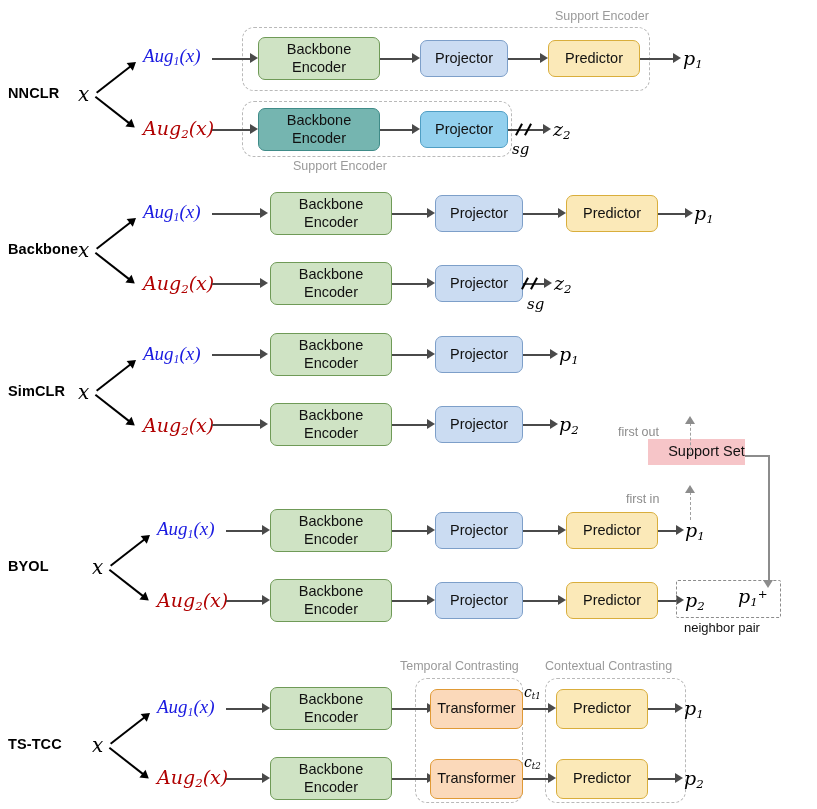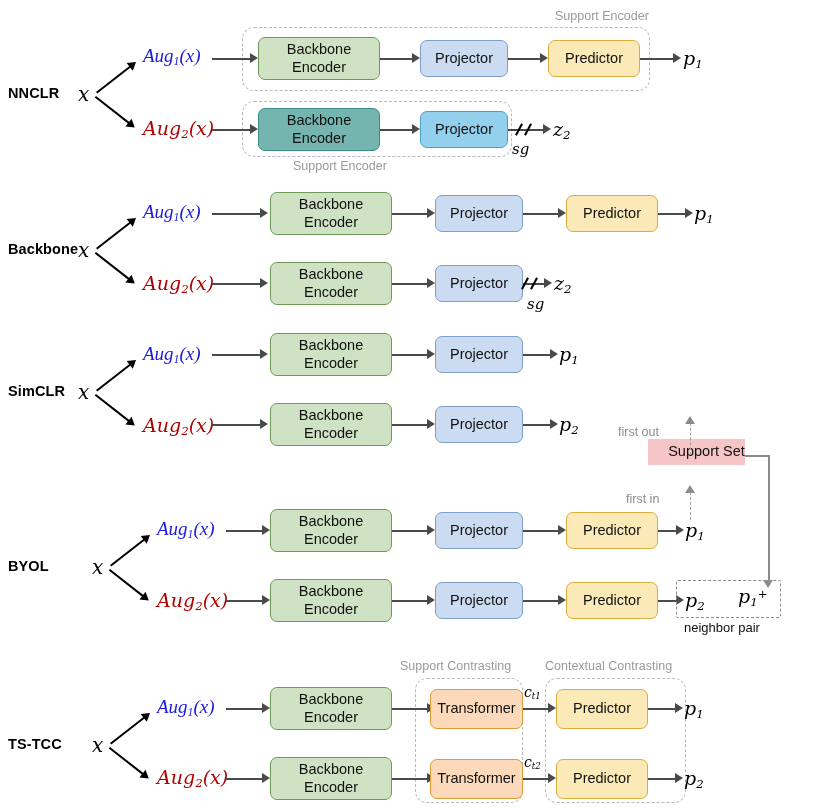--- a/index.html
+++ b/index.html
@@ -407,21 +407,21 @@
   </div>
 
   <div class="math aug1" style="left:157px;top:696px;">
     <span>Aug</span><sub>1</sub><span>(x)</span>
   </div>
   <div class="math aug2" style="left:157px;top:766px;">
     <span>Aug</span><sub>2</sub><span>(x)</span>
   </div>
 
   <div class="group" style="left:415px;top:678px;width:108px;height:125px;"></div>
-  <div class="group-title" style="left:400px;top:659px;">Support Contrasting</div>
+  <div class="group-title" style="left:400px;top:659px;">Temporal Contrasting</div>
   <div class="group" style="left:545px;top:678px;width:141px;height:125px;"></div>
   <div class="group-title" style="left:545px;top:659px;">Contextual Contrasting</div>
 
   <div class="line hline" style="left:226px;top:708px;width:40px;"></div>
   <div class="arrow-r" style="left:262px;top:703px;"></div>
   <div class="box box-green" style="left:270px;top:687px;width:122px;height:43px;">
     <span><span>Backbone</span><br><span>Encoder</span></span>
   </div>
   <div class="line hline" style="left:392px;top:708px;width:38px;"></div>
   <div class="arrow-r" style="left:427px;top:703px;"></div>

